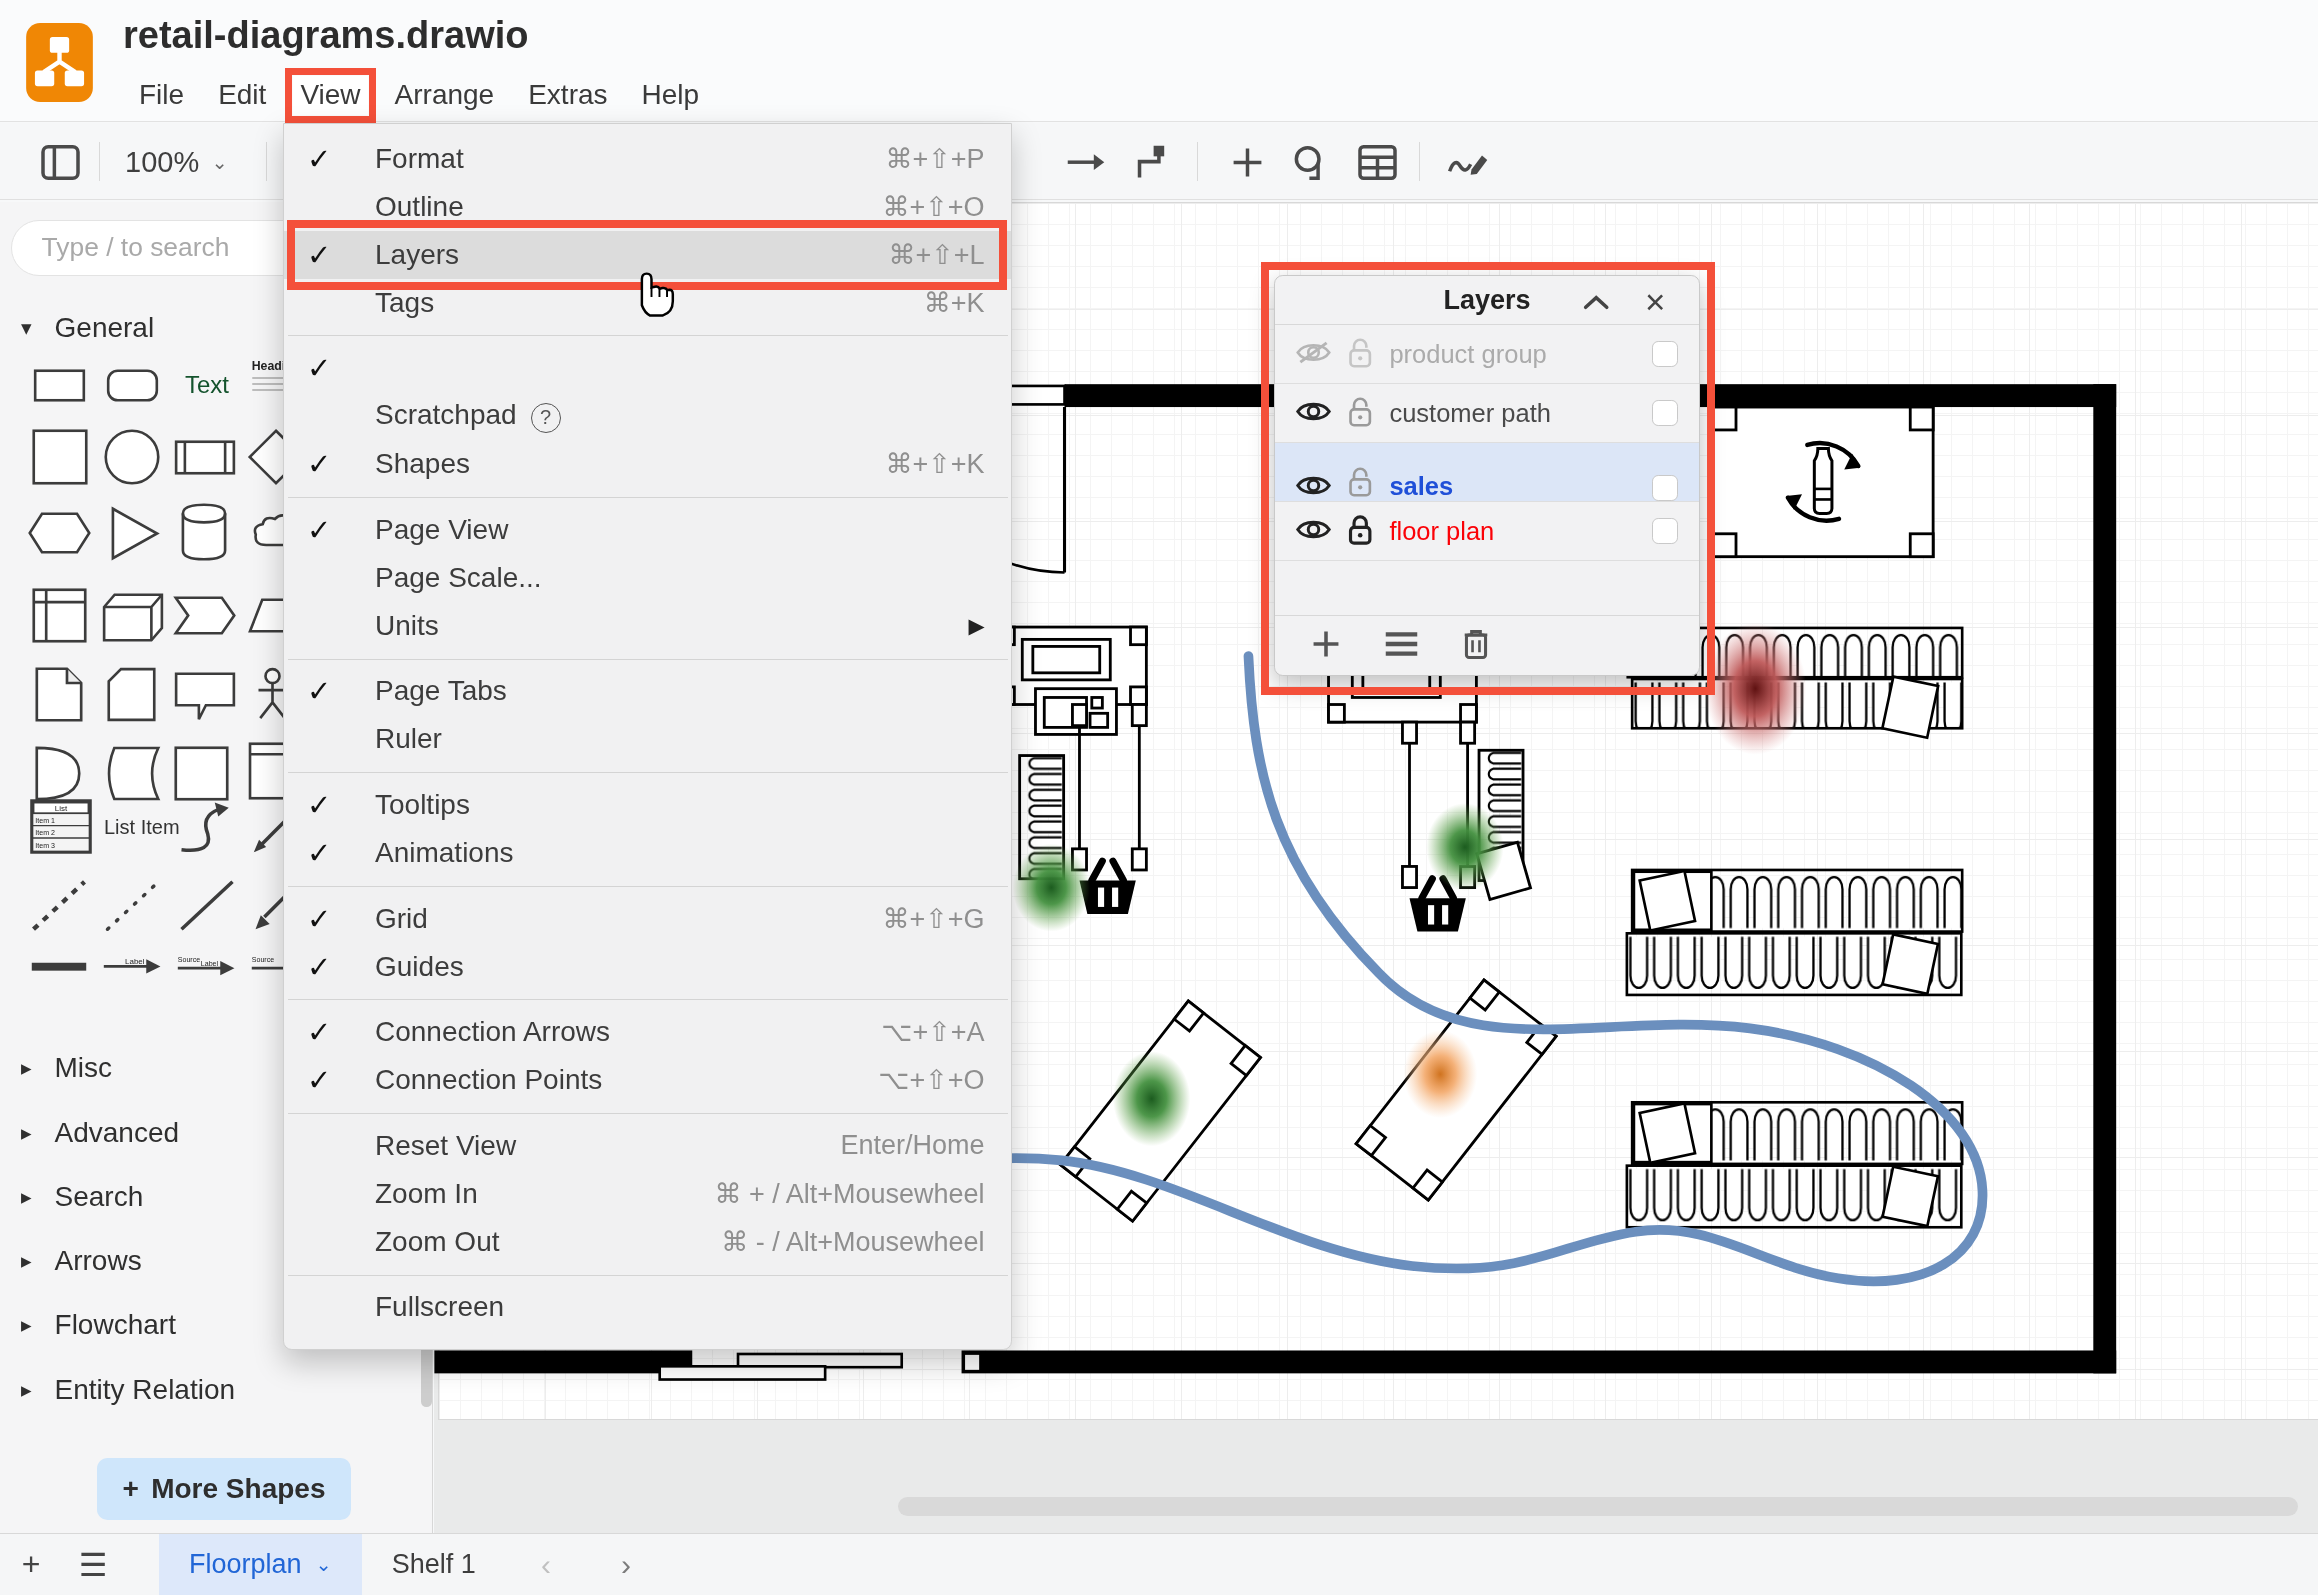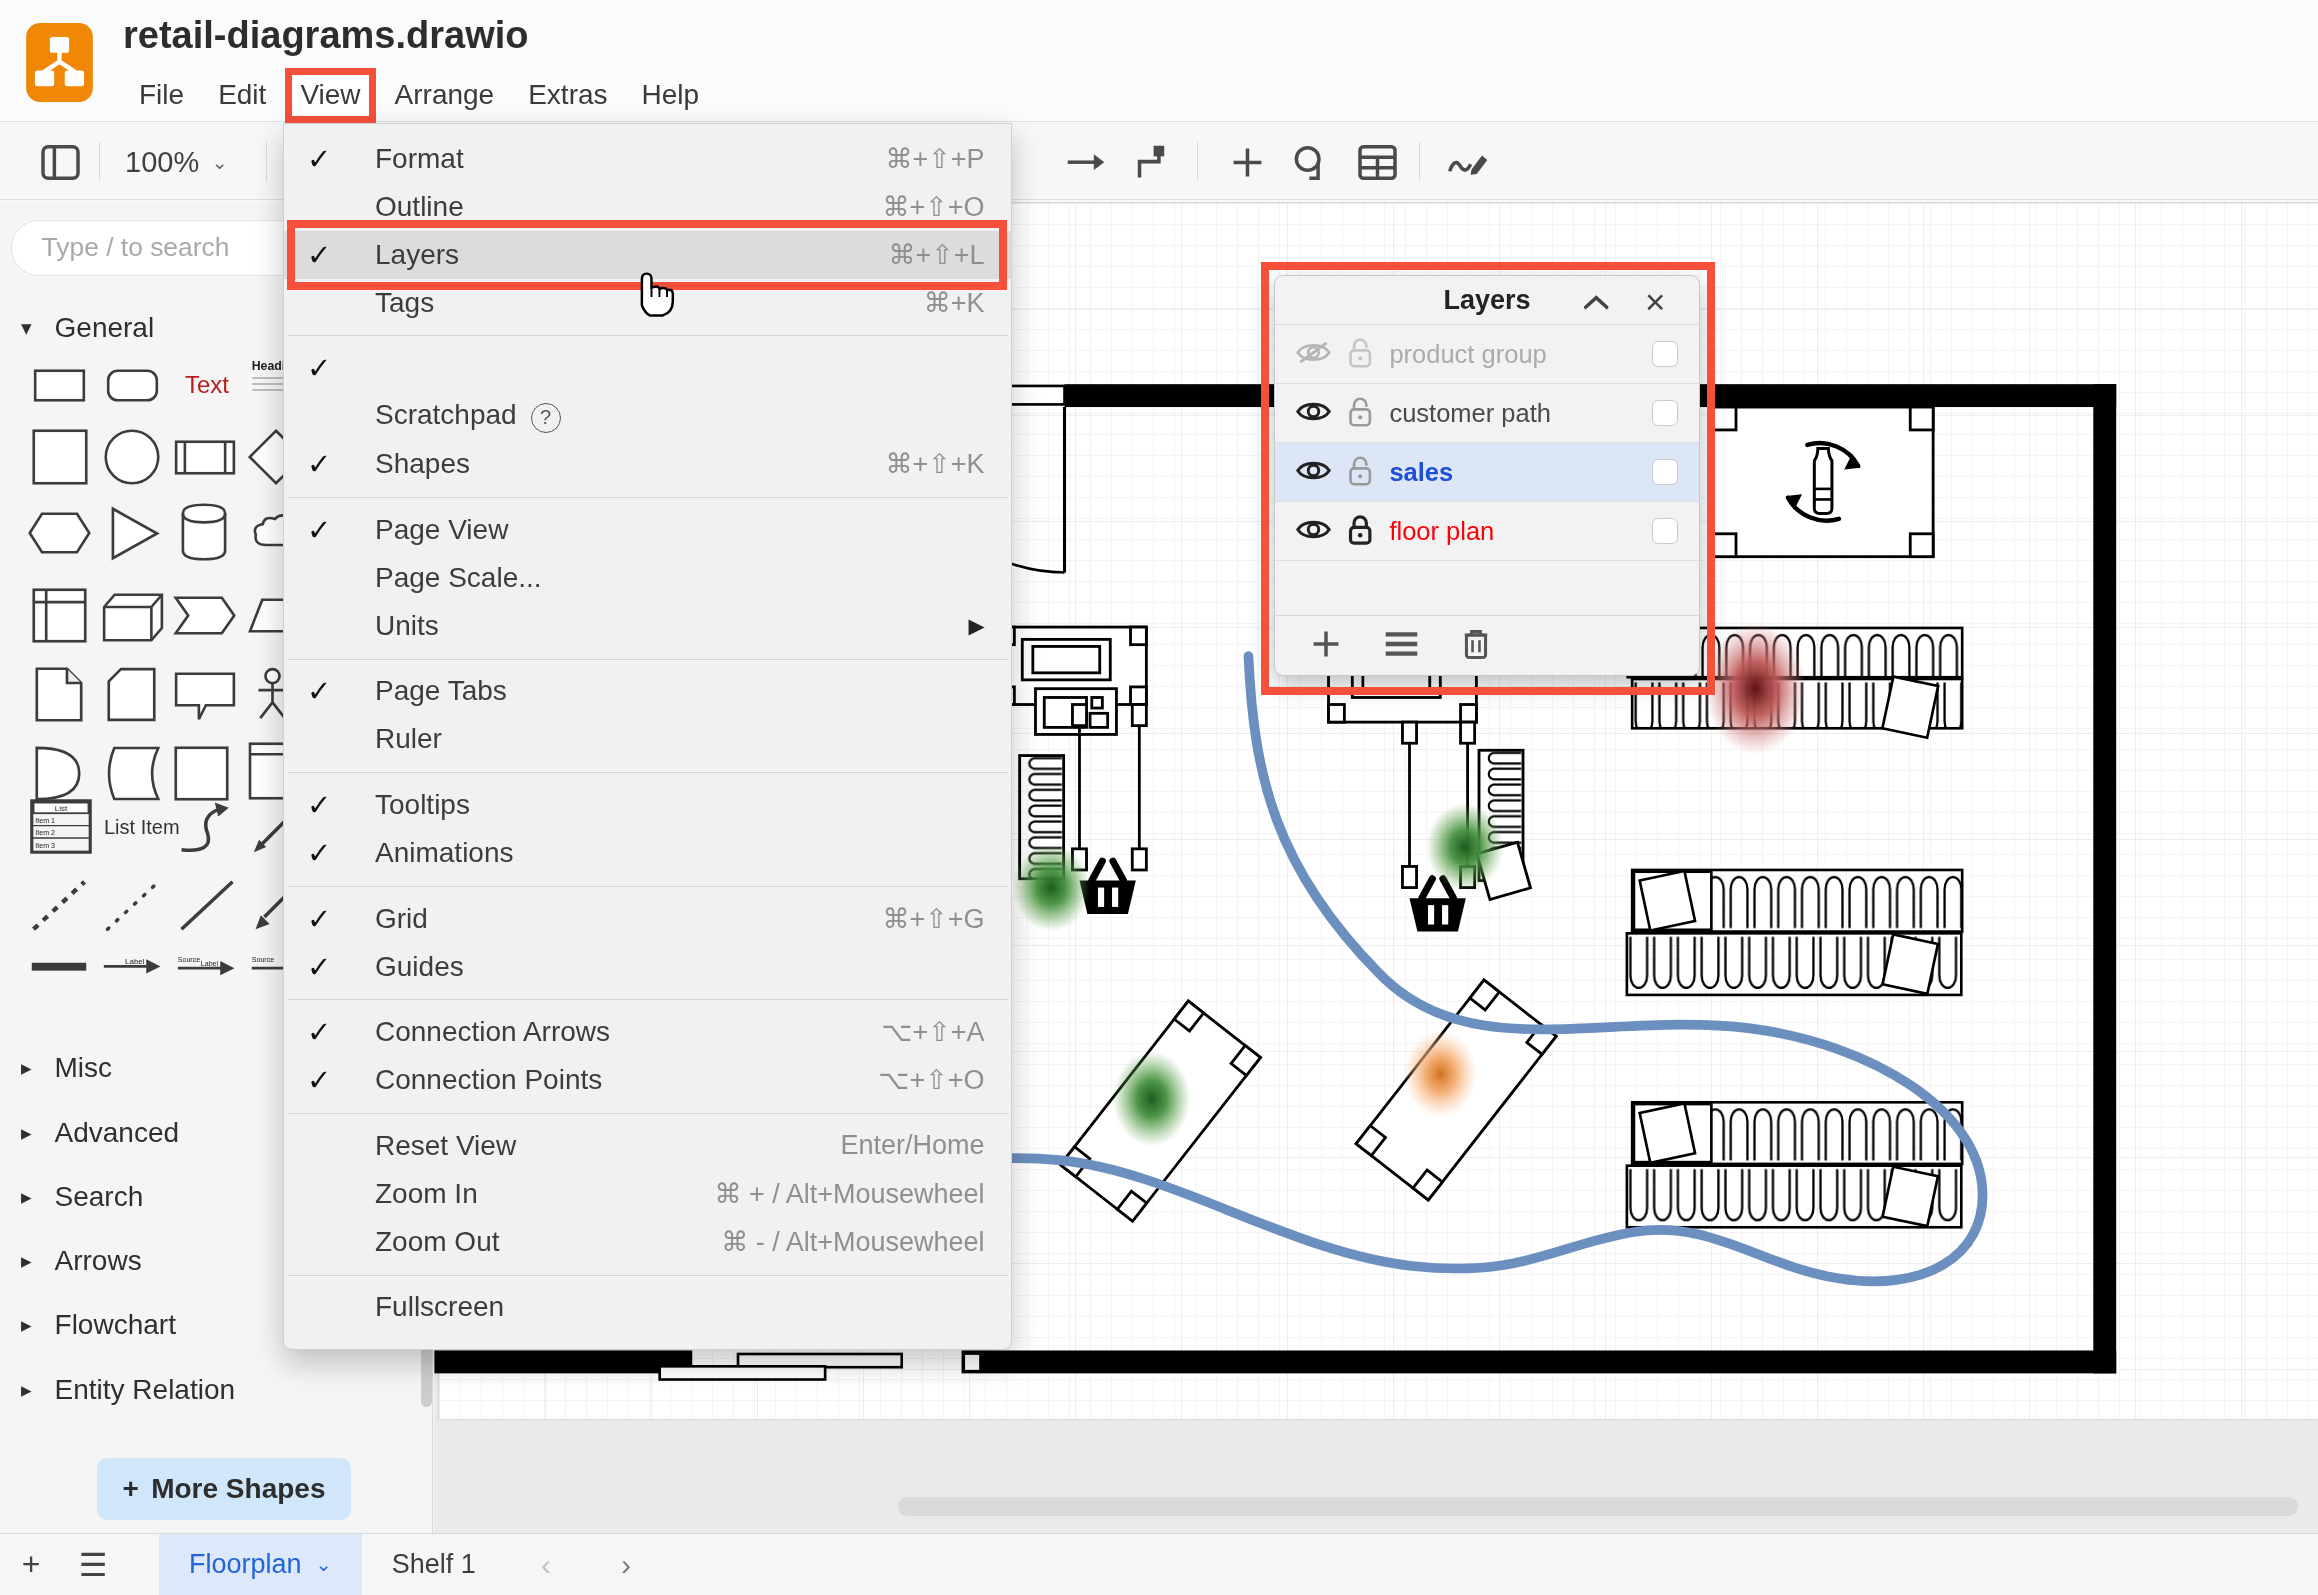--- a/index.html
+++ b/index.html
@@ -19,21 +19,21 @@
   .tb-div { position:absolute; top:19.4px; width:0.9px; height:39px; background:#d9d9d9; }
   .zoom-ctl { position:absolute; left:125px; top:16px; height:46px; display:flex; align-items:center; gap:12.3px; font-size:29px; color:#3f3f3f; }
 
   
   .sidebar { position:absolute; left:0; top:202px; width:433px; height:1332px; background:#f5f5f6; border-right:0.9px solid #d7d7d7; z-index:2; overflow:hidden; }
   .search-pill { position:absolute; left:10.6px; top:17.6px; width:493px; height:56px; background:#ffffff; border:0.9px solid #e3e3e3; border-radius:30px; display:flex; align-items:center; padding-left:30px; font-size:26.4px; color:#a9a9a9; }
   .section-head { position:absolute; left:21px; display:flex; align-items:center; gap:23px; font-size:28px; color:#2f2f2f; font-weight:500; }
   .tri { font-size:21px; color:#2f2f2f; }
   .tile { position:absolute; display:flex; align-items:center; justify-content:center; color:#3c3c3c; }
   .tile svg { overflow:visible; }
-  .tile-text { font-size:24px; color:#b91c1c; }
+  .tile-text { font-size:24px; color:#14532d; }
   .heading-tile { width:62px; font-size:11.4px; color:#222; line-height:1.15; }
   .heading-tile .hl { font-weight:bold; font-size:12.3px; }
   .heading-tile .ln { height:2.6px; background:#bdbdbd; margin-top:3.5px; border-radius:1.8px; }
   .more-shapes { position:absolute; left:97px; top:1256px; width:254px; height:62px; background:#cfe6fb; border-radius:10.6px; display:flex; align-items:center; justify-content:center; gap:12.3px; font-size:28px; font-weight:600; color:#2e2e2e; }
   .side-scroll { position:absolute; left:421px; top:1142px; width:10.6px; height:63px; background:#cdcdcd; border-radius:5.3px; }
 
   
   .canvas-wrap { position:absolute; left:434px; top:202px; width:1885px; height:1332px; background:#e9eaea; z-index:1; overflow:hidden; }
   .page { position:absolute; left:3.5px; top:0; width:1881px; height:1218px; background:#ffffff; border:0.9px solid #d8d8d8;
     background-image:
@@ -57,21 +57,21 @@
   .redbox-menu-item { position:absolute; left:3.5px; top:220px; width:720px; height:70px; border:8px solid #f4503a; z-index:8; pointer-events:none; }
 
   
   .layers-panel { position:absolute; left:1274px; top:275px; width:426px; height:401px; background:#f2f2f3; border:0.9px solid #c9c9c9; border-radius:8.8px; box-shadow:0 8.8px 25px rgba(0,0,0,.25); z-index:5; overflow:hidden; }
   .lp-title { height:49px; display:flex; align-items:center; border-bottom:0.9px solid #d8d8d8; position:relative; }
   .lp-title .t { flex:1; text-align:center; font-size:27px; font-weight:bold; color:#222; }
   .lp-btn { position:absolute; top:8.8px; width:35px; height:35px; display:flex; align-items:center; justify-content:center; color:#444; }
   .lp-collapse { right:85px; } .lp-close { right:26.4px; font-size:35px; }
   .layer-row { height:59px; display:flex; align-items:center; padding:0 21px; border-bottom:0.9px solid #dedede; gap:16px; }
   .layer-row .nm { flex:1; font-size:25.5px; color:#4a4a4a; }
-  .layer-row.sel { background:#dce6f7; }
+  .layer-row.sel { background:#dce6f7;align-items:flex-end; }
   .lr-check { width:26.4px; height:26.4px; background:#fff; border:1.8px solid #c9c9c9; border-radius:6.2px; }
   .lp-footer { position:absolute; left:0; bottom:0; width:100%; height:60px; border-top:0.9px solid #d8d8d8; display:flex; align-items:center; gap:42px; padding-left:35px; color:#555; }
   .redbox-panel { position:absolute; left:1261px; top:262px; width:454px; height:433px; border:8.8px solid #f4503a; z-index:6; pointer-events:none; }
 
   
   .bottombar { position:absolute; left:0; top:1533px; width:2319px; height:62px; background:#f5f6f7; border-top:0.9px solid #d8d8d8; z-index:4; display:flex; align-items:center; }
   .bb-icon { width:62px; text-align:center; font-size:32px; color:#444; }
   .tab { height:62px; display:flex; align-items:center; padding:0 30px; font-size:27px; color:#3d3d3d; gap:14px; }
   .tab.active { background:#dde8fa; color:#2166d6; }
   .tab .chev { font-size:19.4px; }

